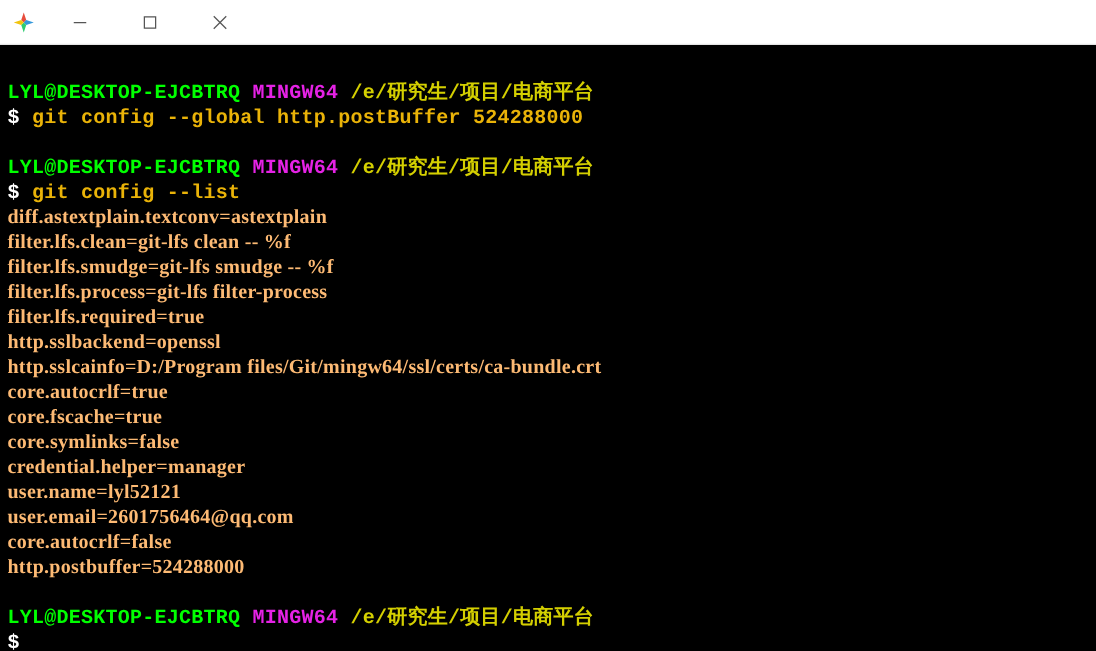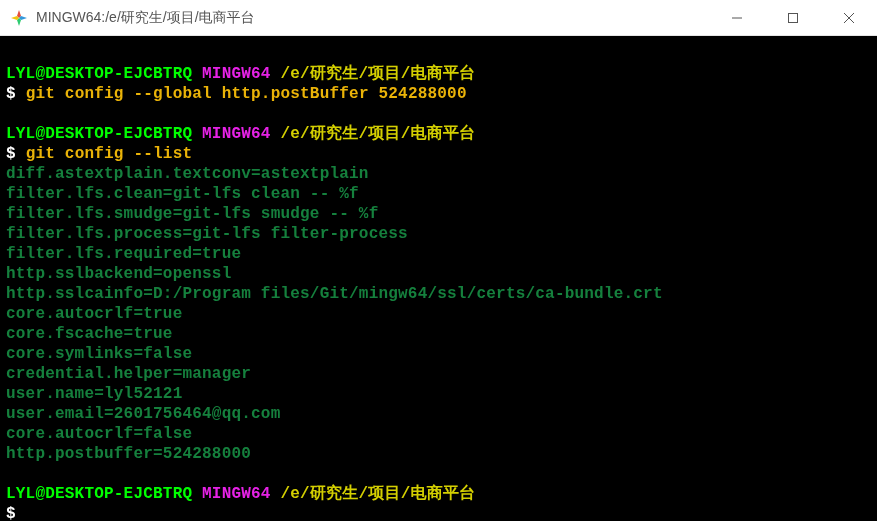--- a/index.html
+++ b/index.html
@@ -59,37 +59,36 @@
     white-space: pre;
     overflow: hidden;
     letter-spacing: 0.2px;
     font-weight: bold;
   }
   .line { white-space: pre; }
   .user { color: #00ff00; }
   .host { color: #e522e5; }
   .path { color: #d4cf00; }
   .cmd  { color: #eab308; }
-  .out  { color: #15803d; }
+  .out  { color: #fdba74; font-family: Liberation Serif, serif; }
   .prompt { color: #ffffff; }
   .blank { height: 1.25em; }
 </style>
 </head>
 <body>
 
 <div class="titlebar">
   <span class="app-icon">
     <svg width="18" height="18" viewBox="0 0 18 18">
       <polygon points="9,1 11,7 9,9 7,7" fill="#e74c3c"></polygon>
       <polygon points="17,9 11,11 9,9 11,7" fill="#3498db"></polygon>
       <polygon points="9,17 7,11 9,9 11,11" fill="#2ecc71"></polygon>
       <polygon points="1,9 7,7 9,9 7,11" fill="#f1c40f"></polygon>
     </svg>
   </span>
-  <span class="title-text">MINGW64:/e/研究生/项目/电商平台</span>
   <div class="win-controls">
     <div class="win-btn">
       <svg width="12" height="12" viewBox="0 0 12 12">
           <line x1="1" y1="6" x2="11" y2="6" stroke="#555" stroke-width="1"></line>
         </svg>
     </div>
     <div class="win-btn">
       <svg width="12" height="12" viewBox="0 0 12 12">
           <rect x="1.5" y="1.5" width="9" height="9" fill="none" stroke="#555" stroke-width="1"></rect>
         </svg>

